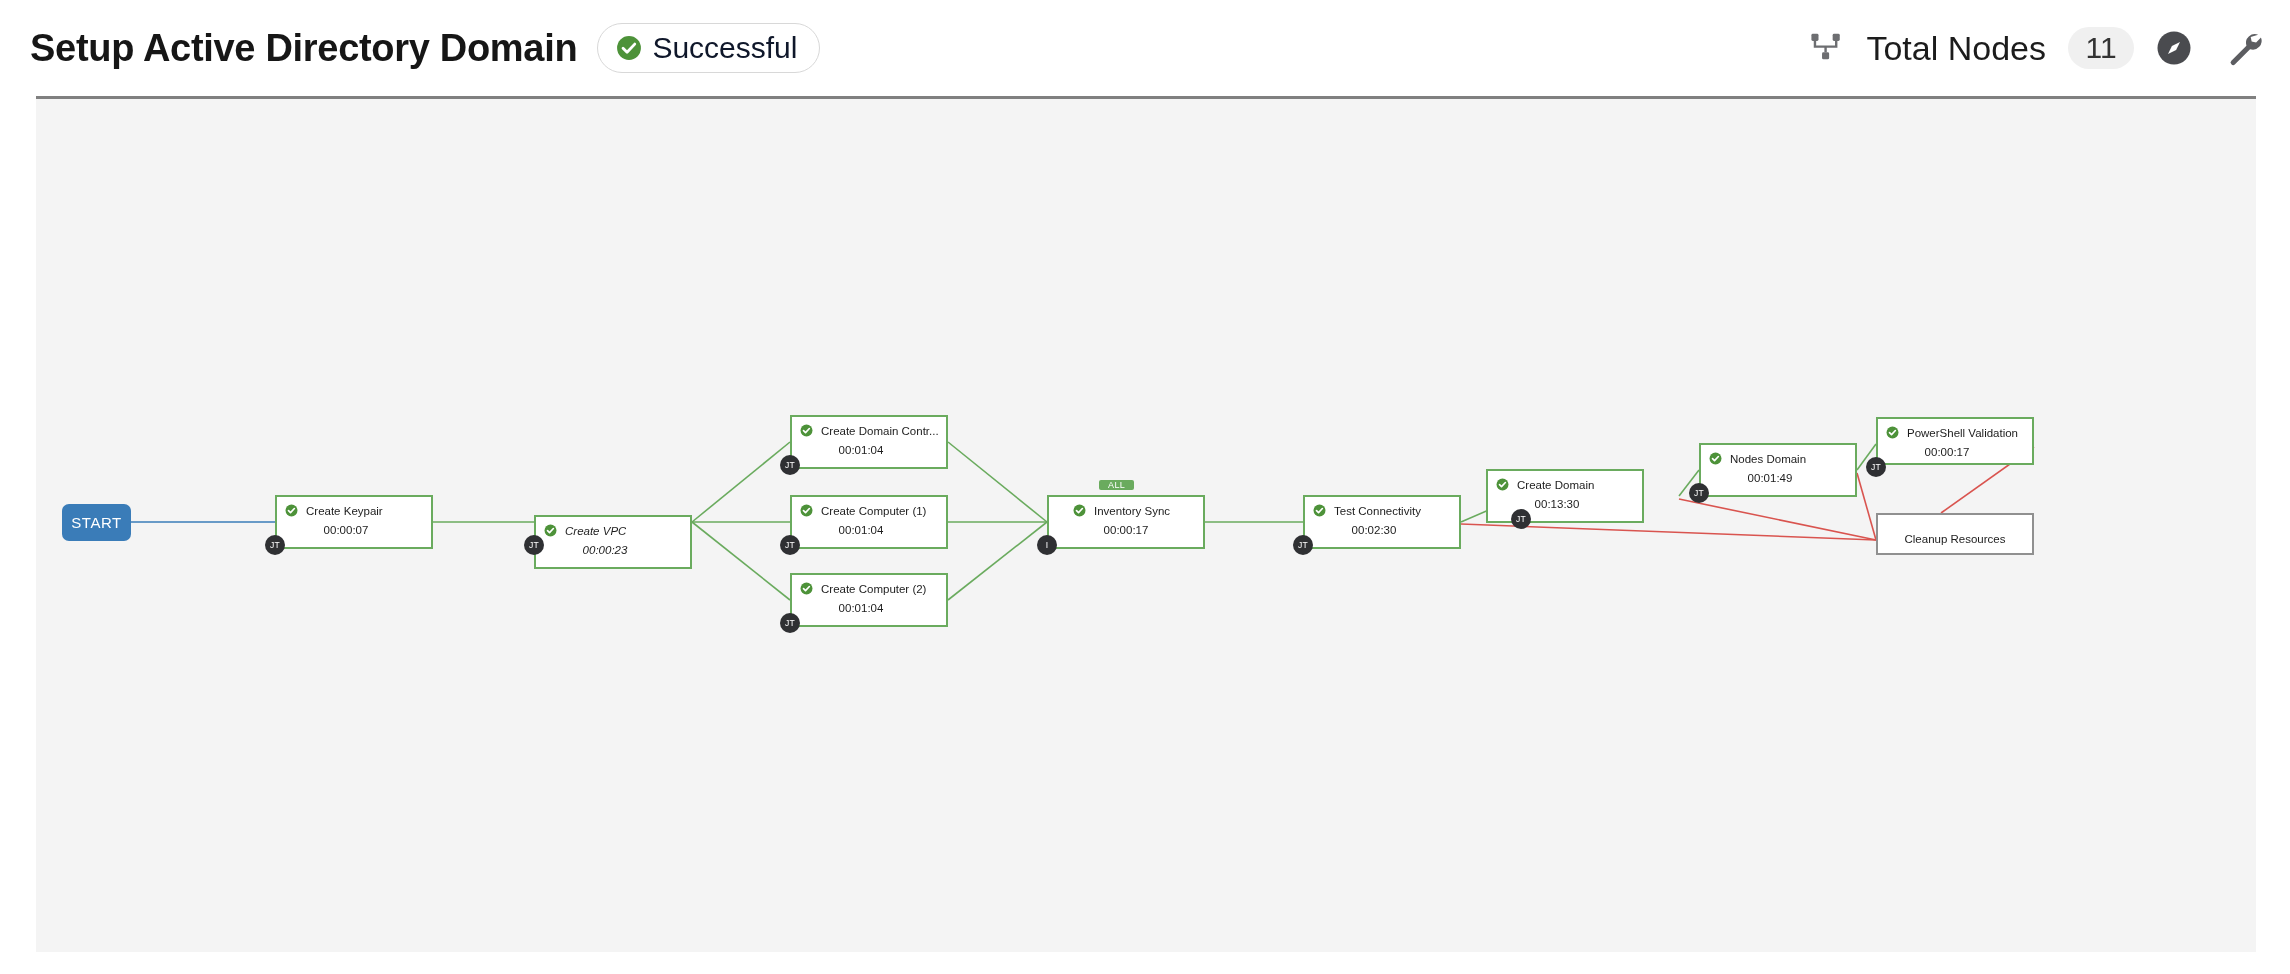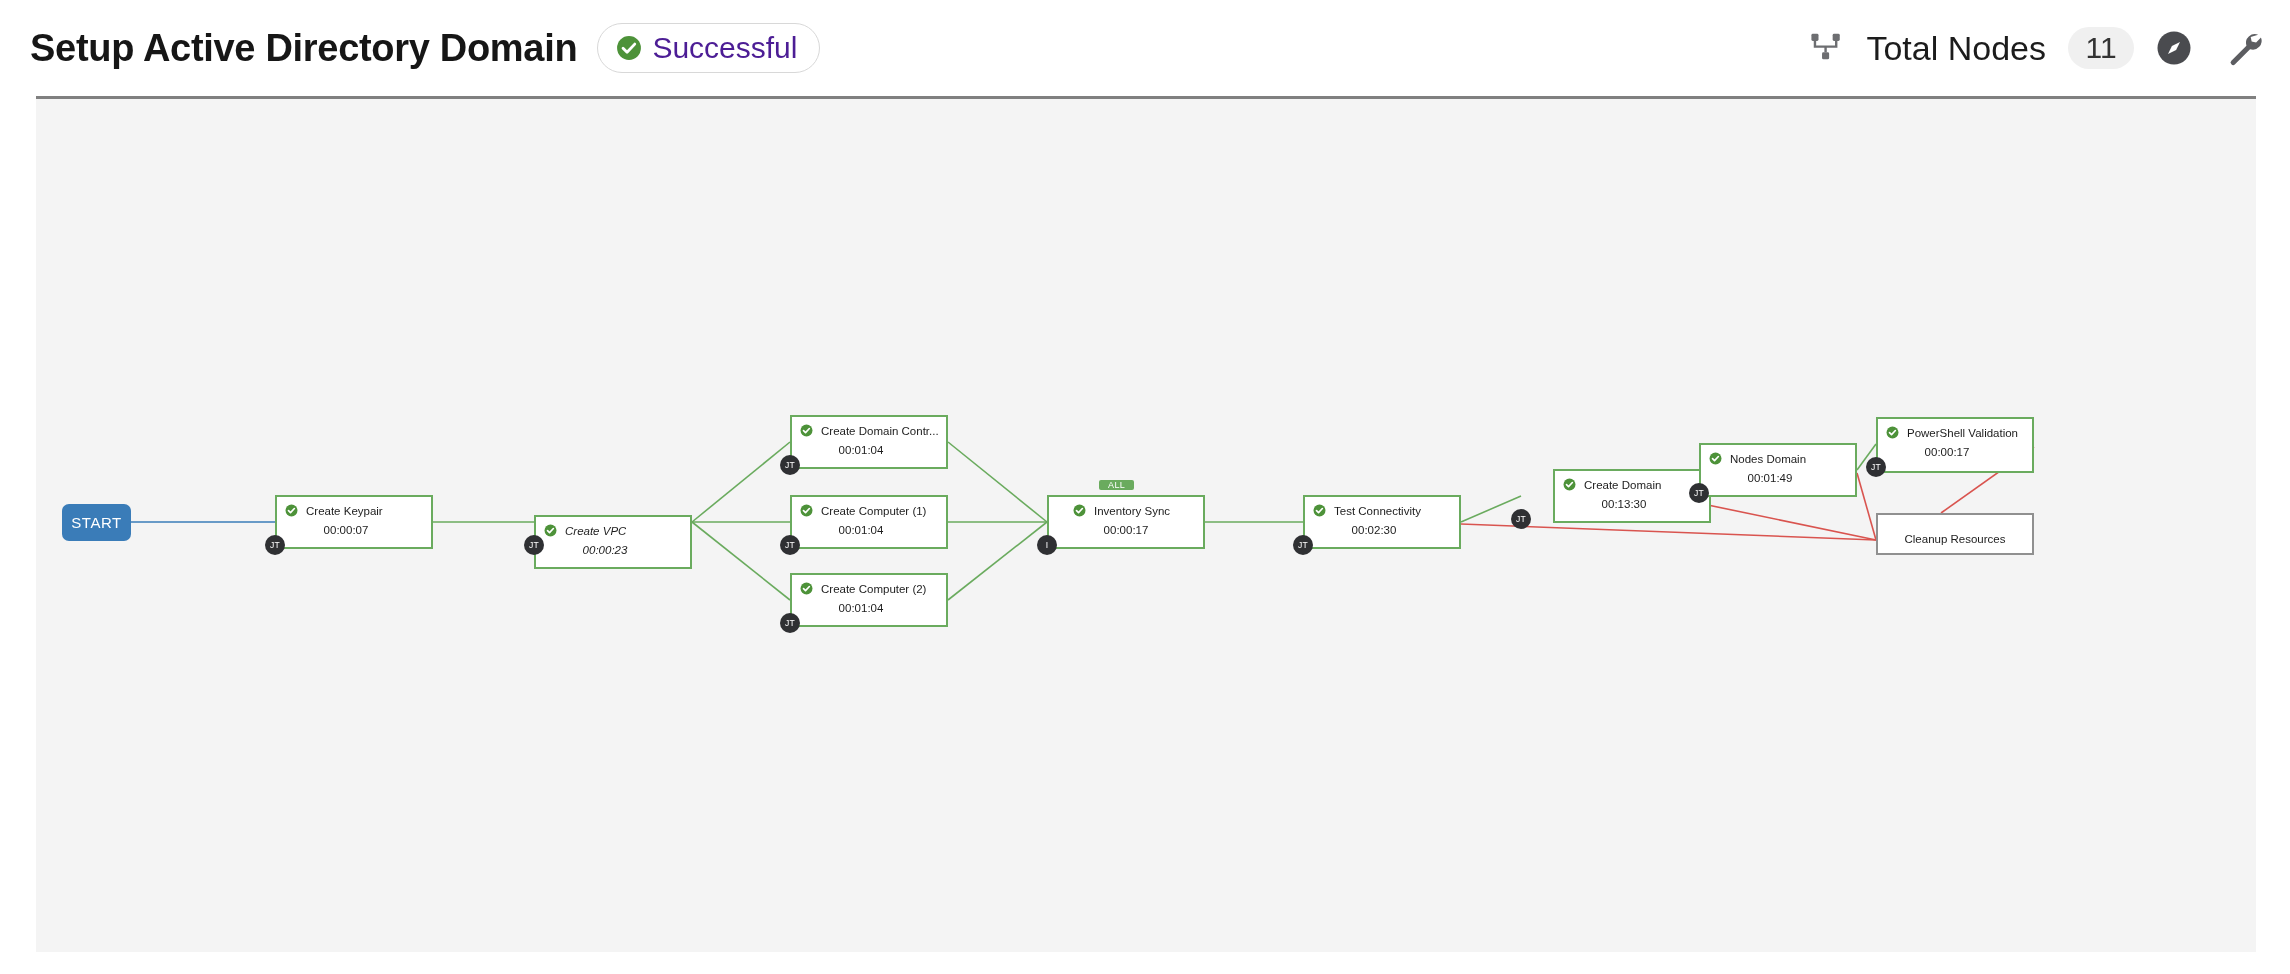--- a/index.html
+++ b/index.html
@@ -44,21 +44,21 @@
     display: flex;
     align-items: center;
     gap: 10px;
     border: 1px solid #d8d8d8;
     border-radius: 26px;
     padding: 7px 22px 7px 18px;
     background: #ffffff;
   }
   #status-badge .badge-label {
     font-size: 30px;
-    color: #4c1d95;
+    color: #0f172a;
     white-space: nowrap;
   }
   .check-circle {
     width: 26px;
     height: 26px;
     flex: 0 0 26px;
     display: block;
   }
 
   #header-right {
@@ -334,21 +334,21 @@
           <div class="node-title-row">
             <svg class="node-check" viewBox="0 0 24 24">
               <circle cx="12" cy="12" r="11" fill="#4d9239"></circle>
               <path d="M6.5 12.3 L10.2 16 L17.3 8.4" fill="none" stroke="#ffffff" stroke-width="3" stroke-linecap="round" stroke-linejoin="round"></path>
             </svg>
             <span class="node-title">Test Connectivity</span>
           </div>
           <div class="node-time">00:02:30</div>
         </div>
         <div class="corner-badge" style="left: 1257px; top: 436px;">JT</div>
-        <div class="node" style="left: 1517px; top: 370px; width: 158px; height: 54px;">
+        <div class="node" style="left: 1450px; top: 370px; width: 158px; height: 54px;">
           <div class="node-title-row">
             <svg class="node-check" viewBox="0 0 24 24">
               <circle cx="12" cy="12" r="11" fill="#4d9239"></circle>
               <path d="M6.5 12.3 L10.2 16 L17.3 8.4" fill="none" stroke="#ffffff" stroke-width="3" stroke-linecap="round" stroke-linejoin="round"></path>
             </svg>
             <span class="node-title">Create Domain</span>
           </div>
           <div class="node-time">00:13:30</div>
         </div>
         <div class="corner-badge" style="left: 1475px; top: 410px;">JT</div>
@@ -356,21 +356,21 @@
           <div class="node-title-row">
             <svg class="node-check" viewBox="0 0 24 24">
               <circle cx="12" cy="12" r="11" fill="#4d9239"></circle>
               <path d="M6.5 12.3 L10.2 16 L17.3 8.4" fill="none" stroke="#ffffff" stroke-width="3" stroke-linecap="round" stroke-linejoin="round"></path>
             </svg>
             <span class="node-title">Nodes Domain</span>
           </div>
           <div class="node-time">00:01:49</div>
         </div>
         <div class="corner-badge" style="left: 1653px; top: 384px;">JT</div>
-        <div class="node" style="left: 1840px; top: 318px; width: 158px; height: 56px;">
+        <div class="node" style="left: 1840px; top: 318px; width: 158px; height: 48px;">
           <div class="node-title-row">
             <svg class="node-check" viewBox="0 0 24 24">
               <circle cx="12" cy="12" r="11" fill="#4d9239"></circle>
               <path d="M6.5 12.3 L10.2 16 L17.3 8.4" fill="none" stroke="#ffffff" stroke-width="3" stroke-linecap="round" stroke-linejoin="round"></path>
             </svg>
             <span class="node-title">PowerShell Validation</span>
           </div>
           <div class="node-time">00:00:17</div>
         </div>
         <div class="corner-badge" style="left: 1830px; top: 358px;">JT</div>

